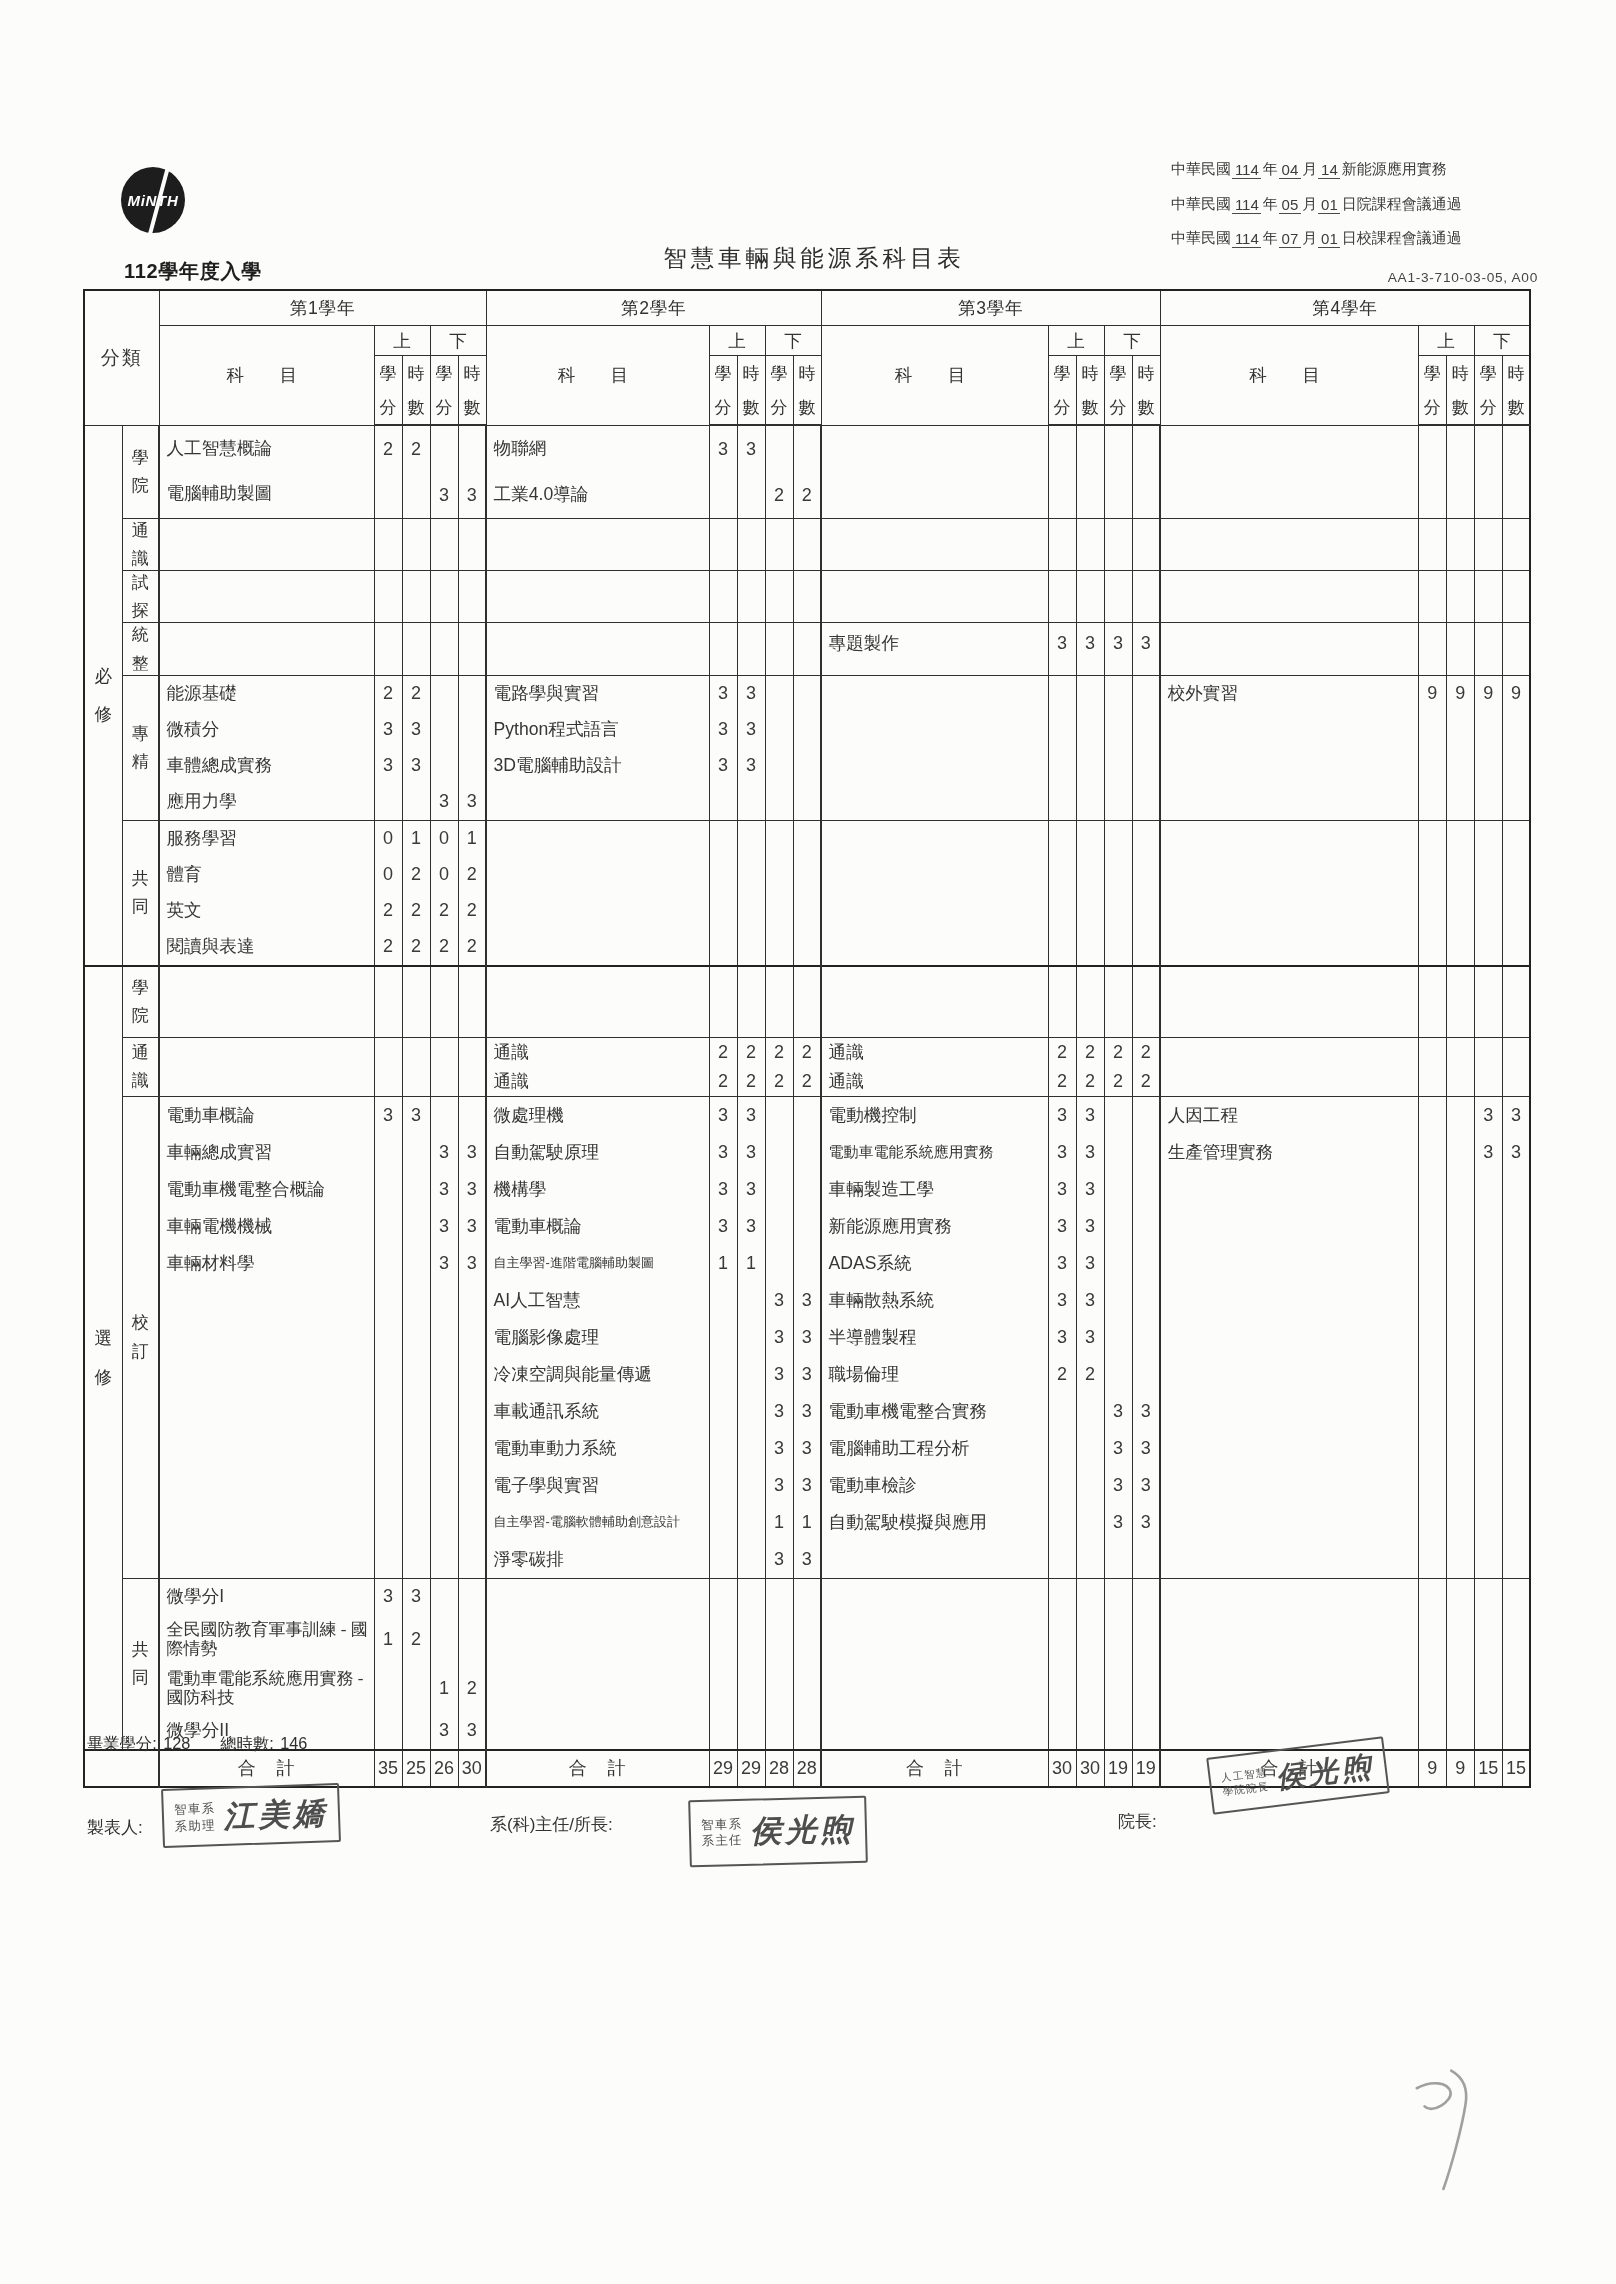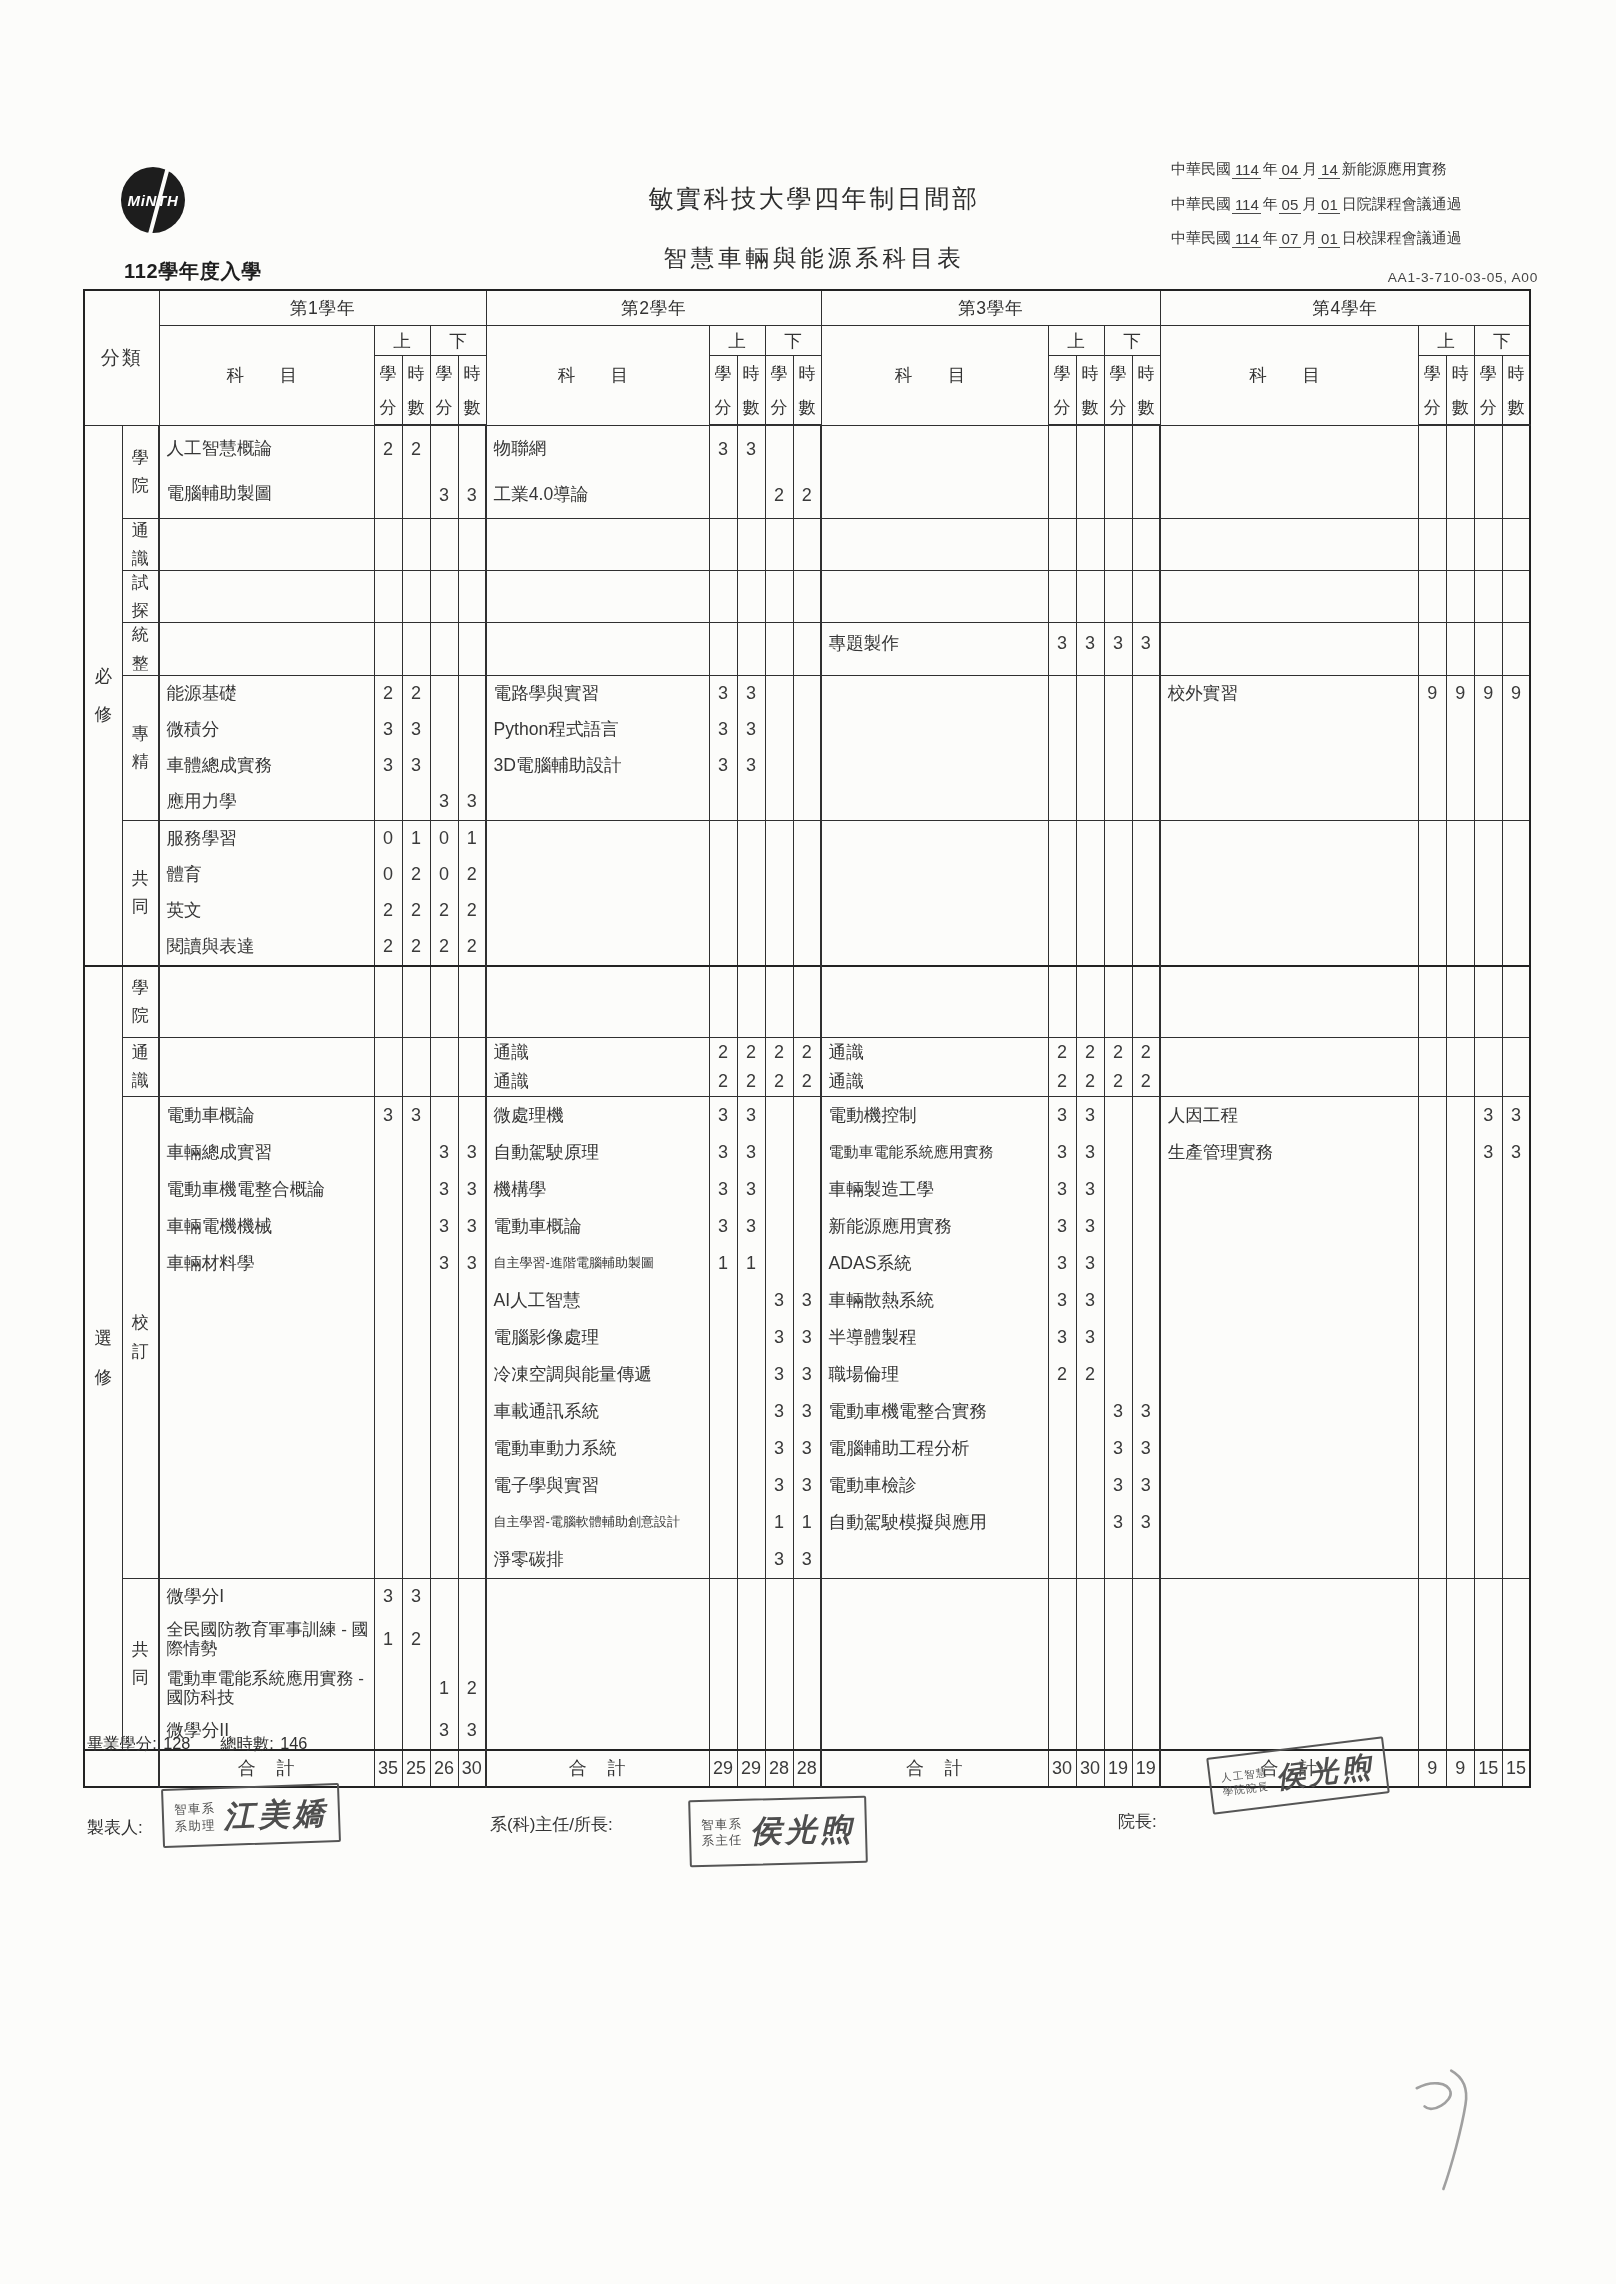--- a/index.html
+++ b/index.html
@@ -36,21 +36,21 @@
   .g-cell,.cat-cell{vertical-align:middle;}
   .vlabel{display:flex;flex-direction:column;align-items:center;font-size:17.6px;color:#333;}
   .g-cell .vlabel{gap:14.3px;}
   .cat-cell .vlabel{gap:5.2px;font-size:17px;}
   .names-cell{border-left-width:2px;}
   .nrow{display:flex;align-items:center;line-height:1.15;color:#363636;}
   .names-cell .nrow{padding:0 3.9px 0 6.5px;font-size:17.6px;}
   .num-cell .nrow{justify-content:center;font-size:18px;color:#3a3a3a;}
   .fs23{font-size:15px !important;}
   .fs20{font-size:13px !important;}
-  .fs26{font-size:17px !important;}
+  .fs26{font-size:17px !important;font-family:Liberation Serif, serif;}
   .gsep td{border-top:2.6px solid #222;}
   .tname{vertical-align:middle;text-align:center;font-size:18px;letter-spacing:1.3px;border-left-width:2px;}
   .trow td{height:35px;vertical-align:middle;}
 
   
   .grad{position:absolute;left:87px;top:1733px;font-size:16.3px;color:#303030;}
   .grad .gv{margin-left:6.5px;}
   .grad .sp{margin-left:30px;}
   .sig-label{position:absolute;font-size:17px;color:#333;}
   #lbl-prep{left:87px;top:1816px;}
@@ -71,21 +71,20 @@
 <body>
 
 <div class="page">
 
   <div class="logo">
     <div class="disc"></div>
     <div class="slash"></div>
     <div class="word">MiNTH</div>
   </div>
 
-  <div class="title1">敏實科技大學四年制日間部</div>
   <div class="title2">智慧車輛與能源系科目表</div>
   <div class="cohort">112學年度入學</div>
   <div class="approvals" id="approvals">
       <div class="aline">
         <span>中華民國</span>
         <span class="num">114</span>
         <span>年</span>
         <span class="num">04</span>
         <span>月</span>
         <span class="num">14</span>

